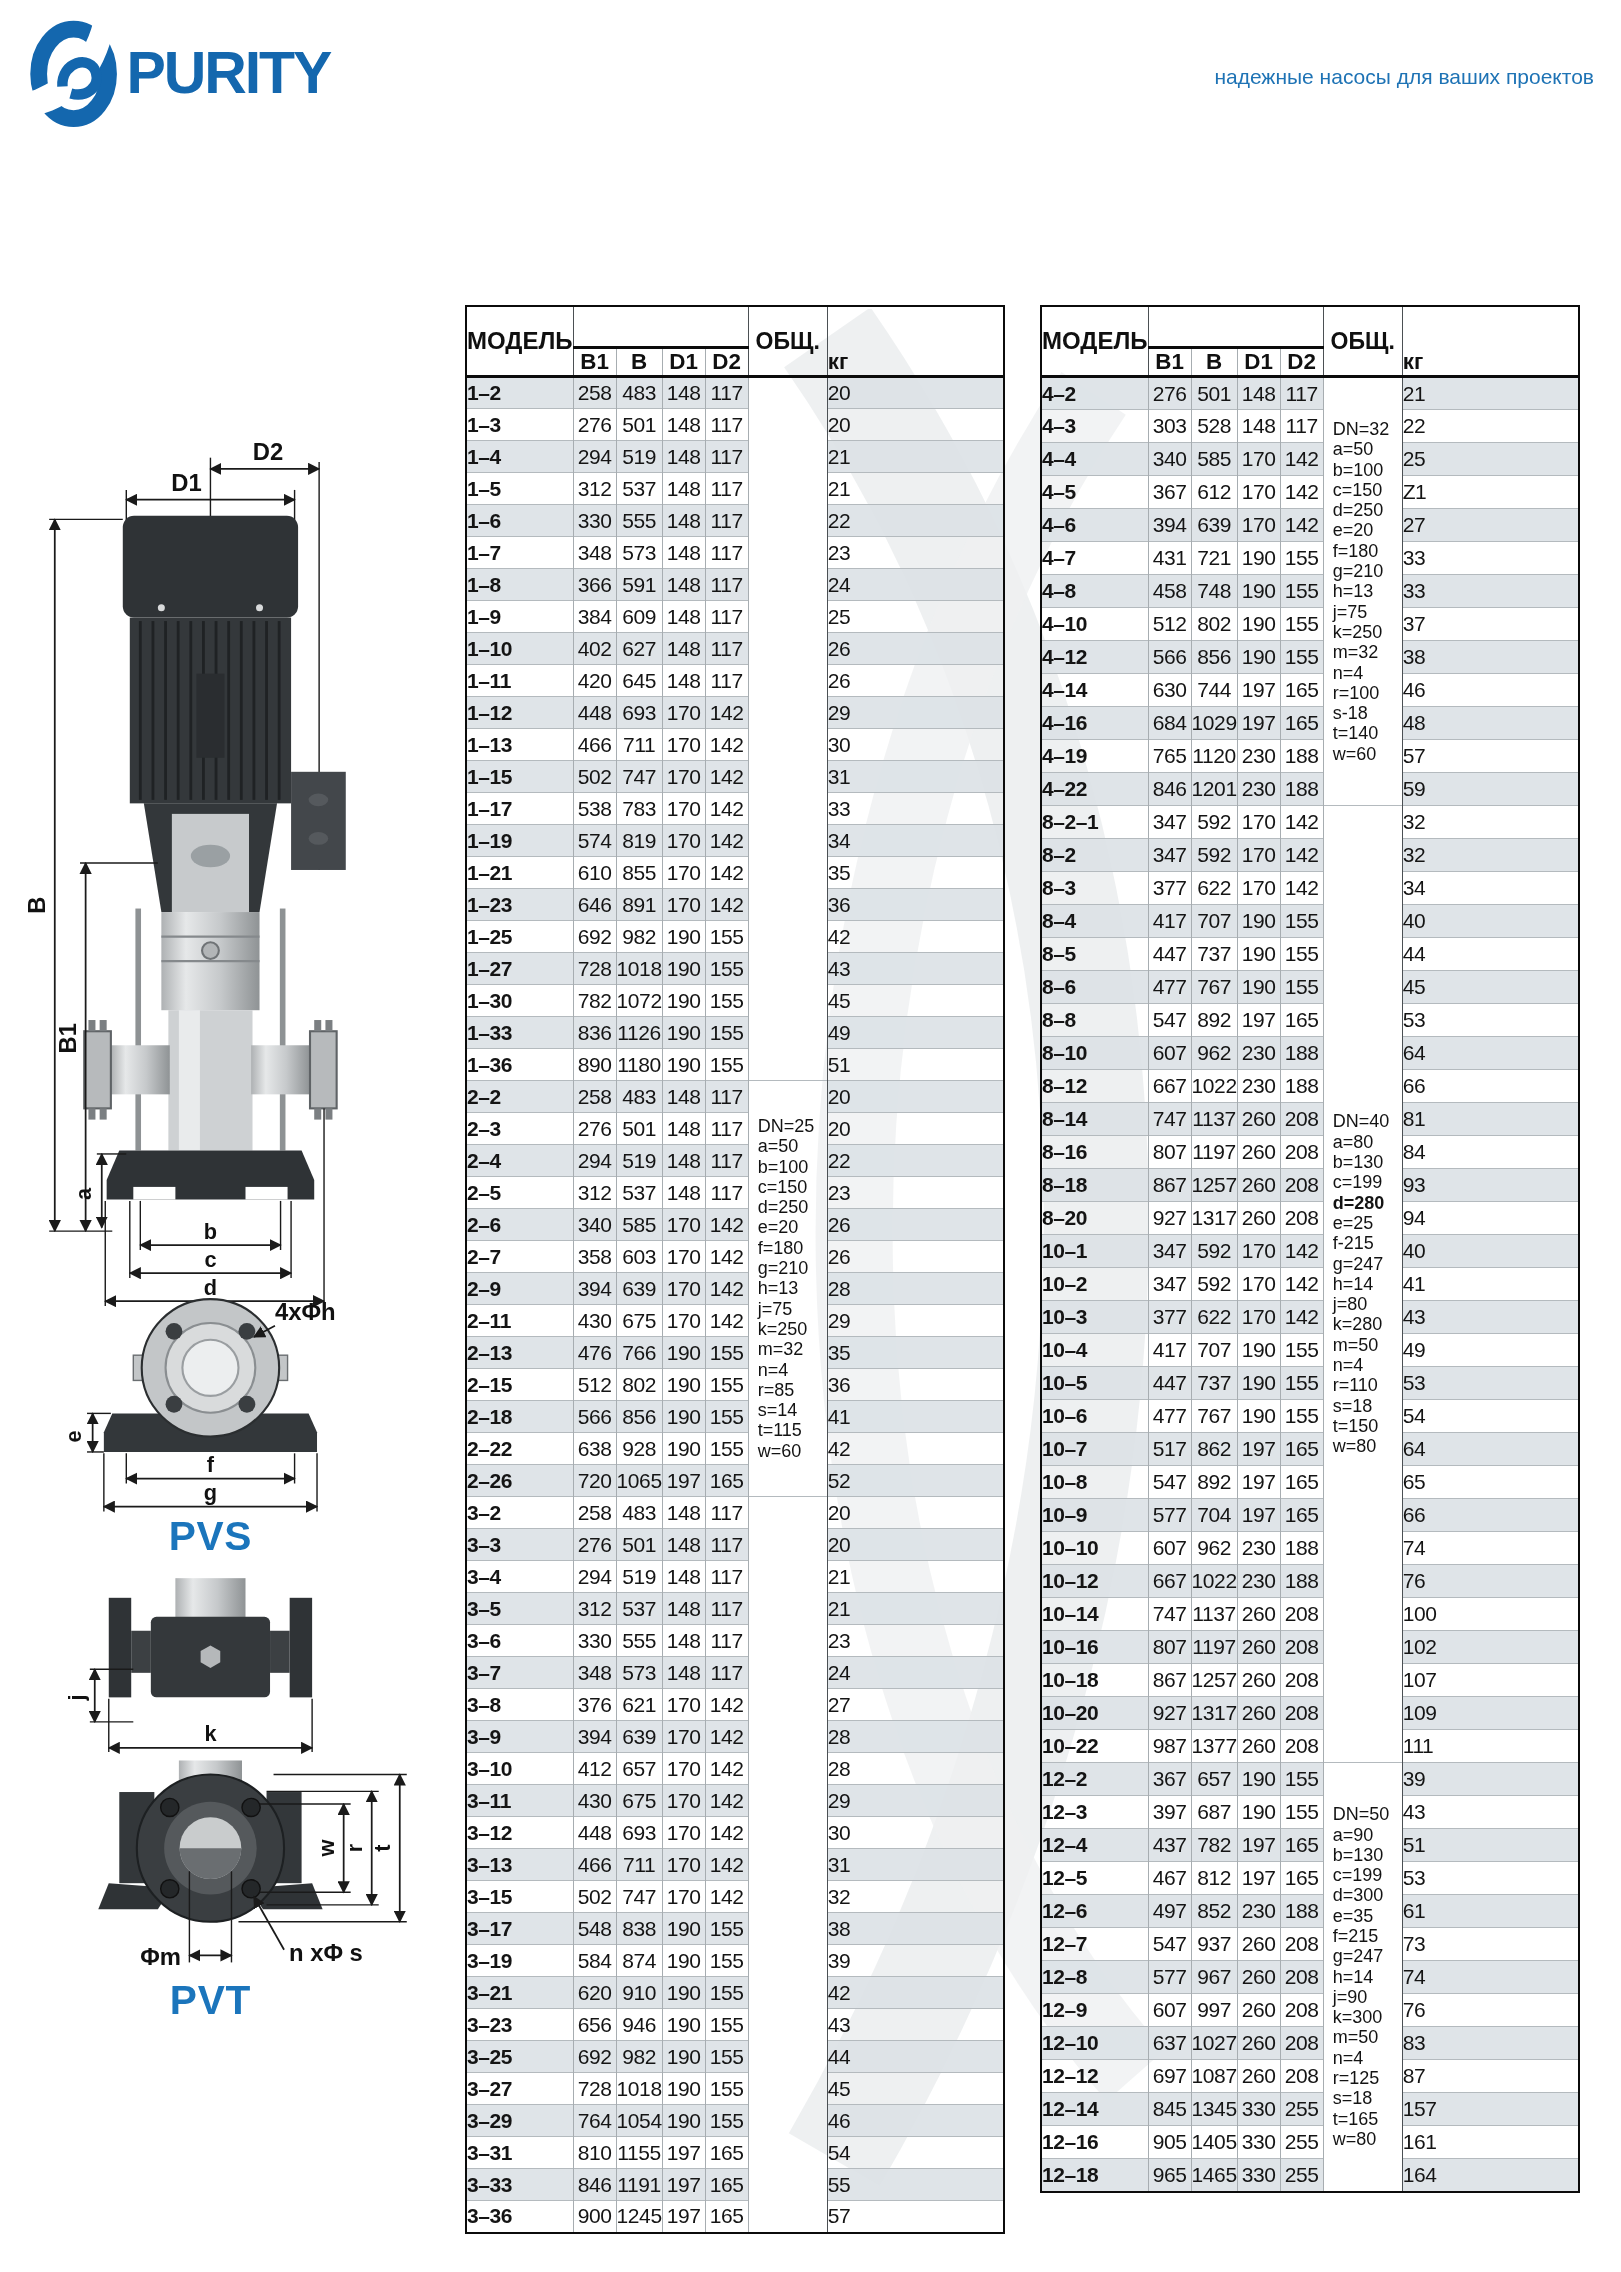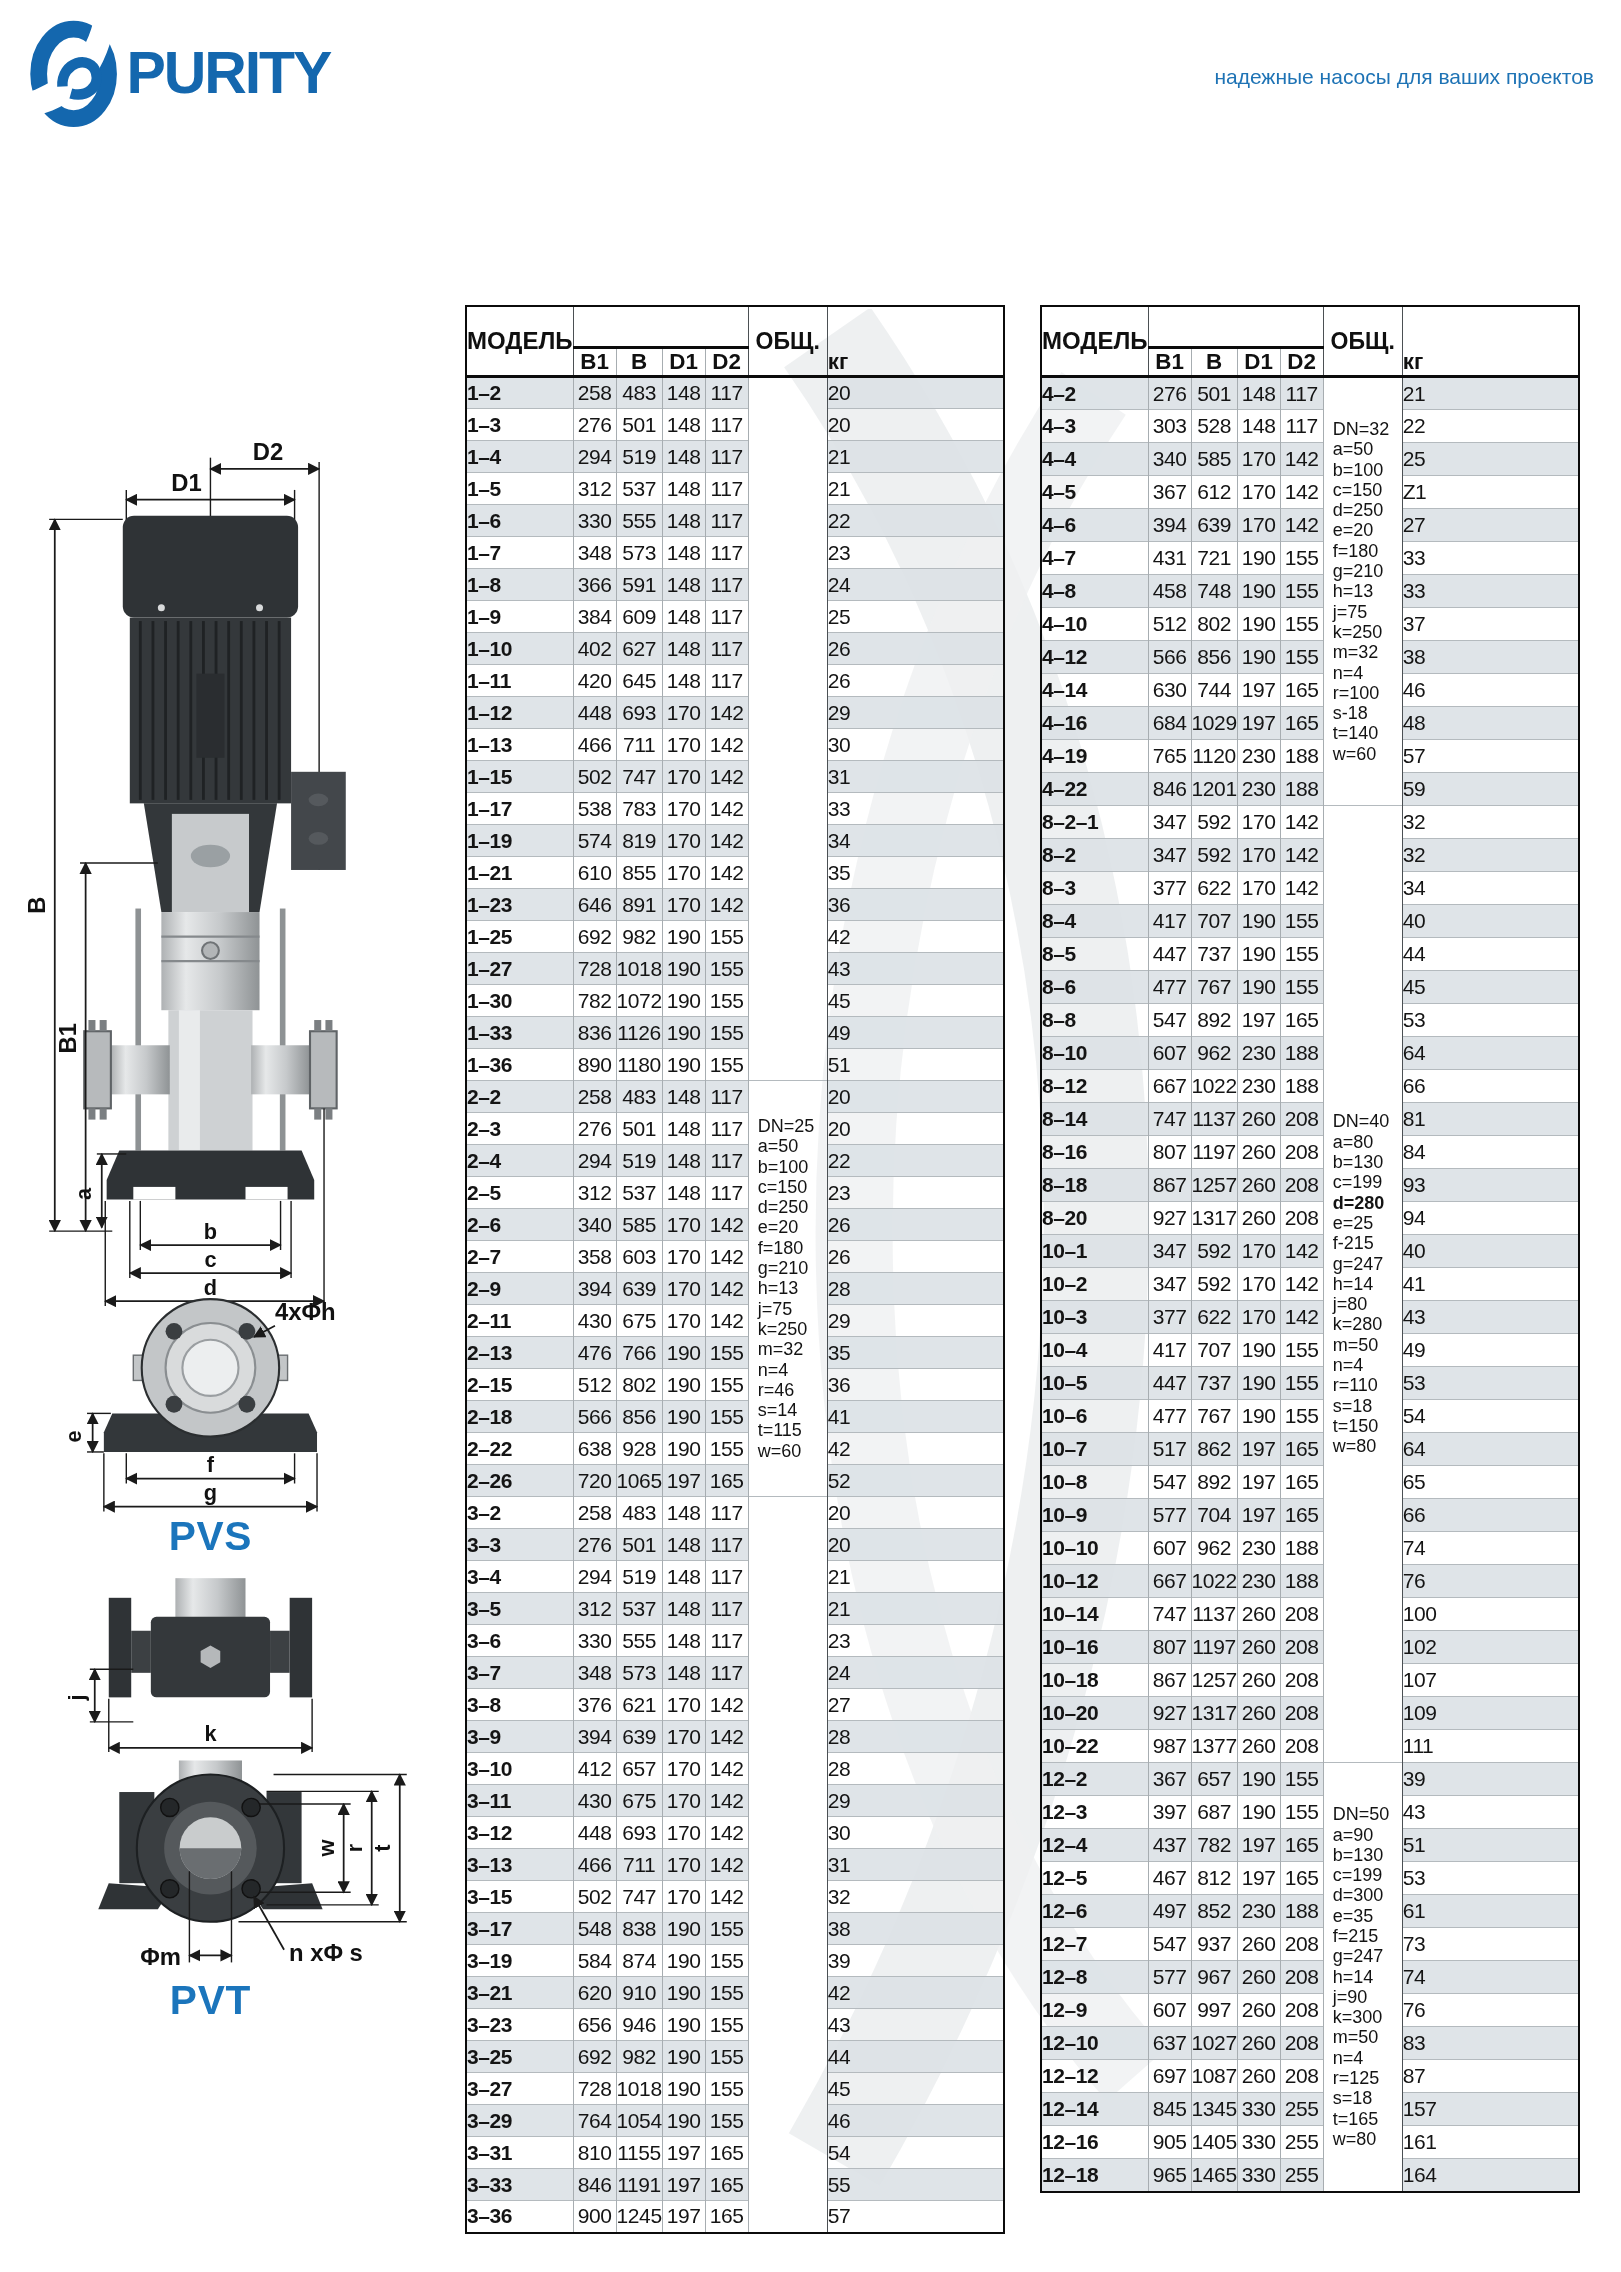--- a/index.html
+++ b/index.html
@@ -478,21 +478,21 @@
               <div>c=150</div>
               <div>d=250</div>
               <div>e=20</div>
               <div>f=180</div>
               <div>g=210</div>
               <div>h=13</div>
               <div>j=75</div>
               <div>k=250</div>
               <div>m=32</div>
               <div>n=4</div>
-              <div>r=46</div>
+              <div>r=85</div>
               <div>s=14</div>
               <div>t=115</div>
               <div>w=60</div>
             </div>
           </td>
           <td class="c-kg">20</td>
         </tr>
         <tr style="height: 32px;">
           <td class="c-model">2–3</td>
           <td class="c-num">276</td>

